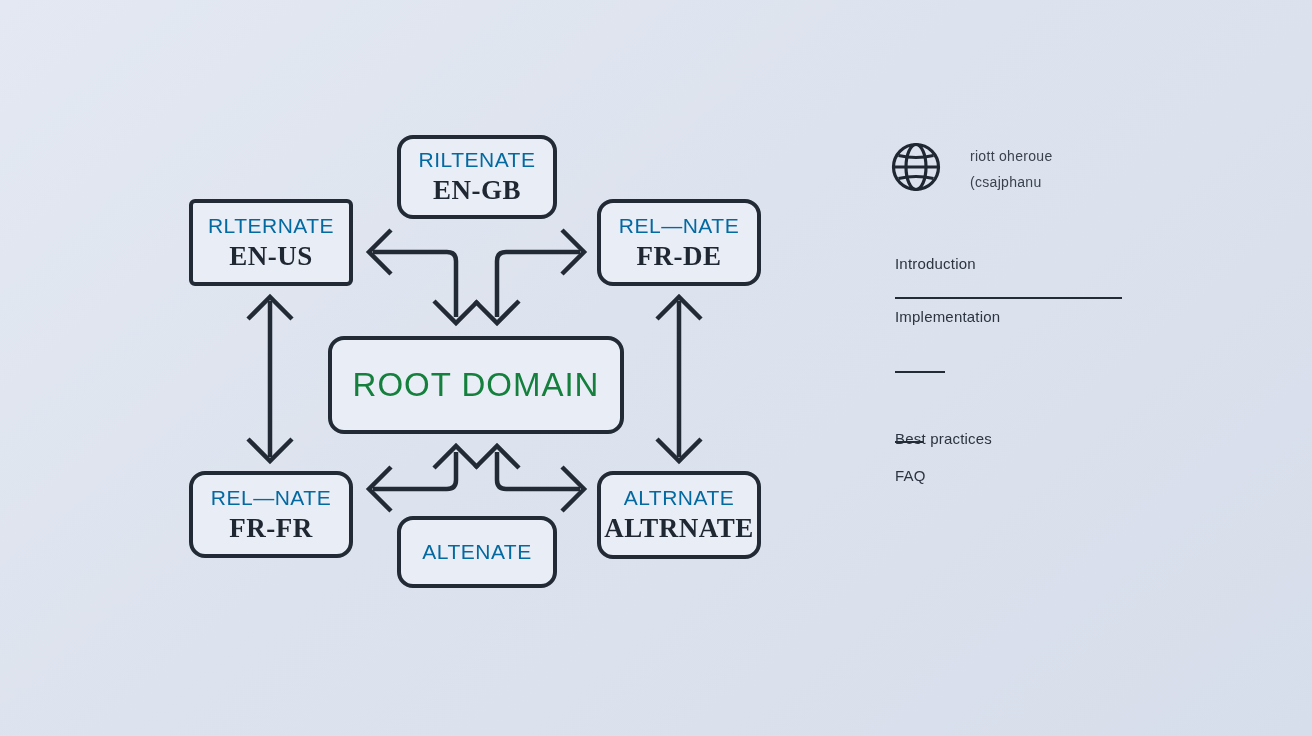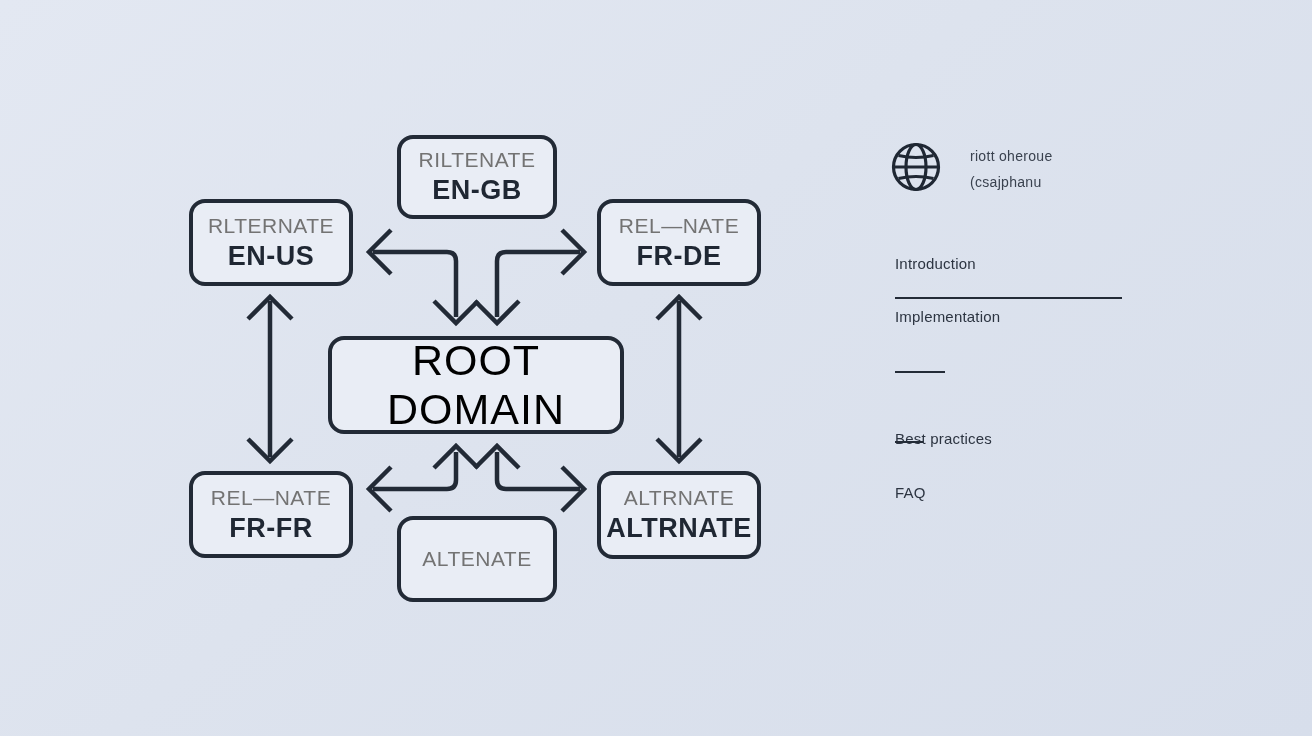--- a/index.html
+++ b/index.html
@@ -19,31 +19,31 @@
     box-sizing: border-box;
     border: 4px solid #222a36;
     border-radius: 16px;
     background: #e9edf5;
     display: flex;
     flex-direction: column;
     align-items: center;
     justify-content: center;
     text-align: center;
   }
-  .node .l1 { font-size: 21px; letter-spacing: 0.5px; color: #737373; }
-  .node .l2 { font-size: 27px; font-weight: bold; letter-spacing: 0.5px; margin-top: 3px; color: #1f2733; }
-  .node-root-label { font-size: 43px; letter-spacing: 1px; color: #000000; }
+  .node .l1 { font-size: 21px; letter-spacing: 0.5px; color: #0369a1; }
+  .node .l2 { font-size: 27px; font-weight: bold; letter-spacing: 0.5px; margin-top: 3px; color: #1f2733; font-family: Liberation Serif, serif; }
+  .node-root-label { font-size: 33px; letter-spacing: 1px; color: #15803d; }
 
   .node-top          { left: 397px; top: 135px; width: 160px; height: 84px; }
-  .node-left-top     { left: 189px; top: 199px; width: 164px; height: 87px; }
+  .node-left-top     { left: 189px; top: 199px; width: 164px; height: 87px; border-radius: 6px; }
   .node-right-top    { left: 597px; top: 199px; width: 164px; height: 87px; }
   .node-center       { left: 328px; top: 336px; width: 296px; height: 98px; }
   .node-left-bottom  { left: 189px; top: 471px; width: 164px; height: 87px; }
   .node-right-bottom { left: 597px; top: 471px; width: 164px; height: 88px; }
-  .node-bottom       { left: 397px; top: 516px; width: 160px; height: 86px; gap: 14px; }
+  .node-bottom       { left: 397px; top: 516px; width: 160px; height: 72px; gap: 14px; }
 
   .arrow-layer { position: absolute; left: 0; top: 0; width: 1312px; height: 736px; }
 
   
   .globe { position: absolute; left: 890px; top: 141px; width: 52px; height: 52px; }
   .sb-head {
     position: absolute; left: 970px; top: 143px;
     font-size: 14px; line-height: 26px; color: #3a424f; letter-spacing: 0.3px;
   }
   .nav-item {
@@ -52,21 +52,21 @@
     cursor: pointer; background: none; border: none; padding: 0;
     font-family: "Liberation Sans", sans-serif;
   }
   .divider { position: absolute; left: 895px; height: 0; border-top: 2px solid #232b37; }
   .nav-intro   { top: 255px; }
   .div-long    { top: 297px; width: 227px; }
   .nav-impl    { top: 308px; }
   .div-short   { top: 371px; width: 50px; }
   .nav-best    { top: 396px; margin-top: 34px; }
   .div-tiny    { top: 441px; width: 28px; }
-  .nav-faq     { top: 484px; }
+  .nav-faq     { top: 467px; }
 </style>
 </head>
 <body>
 
 <div class="canvas">
 
   <svg class="arrow-layer" viewBox="0 0 1312 736" fill="none" stroke="#222a36" stroke-width="4.5" stroke-linecap="butt" stroke-linejoin="miter">
 
     <g>
       <path d="M 373 252 L 447 252 Q 456 252 456 261 L 456 317"></path>

